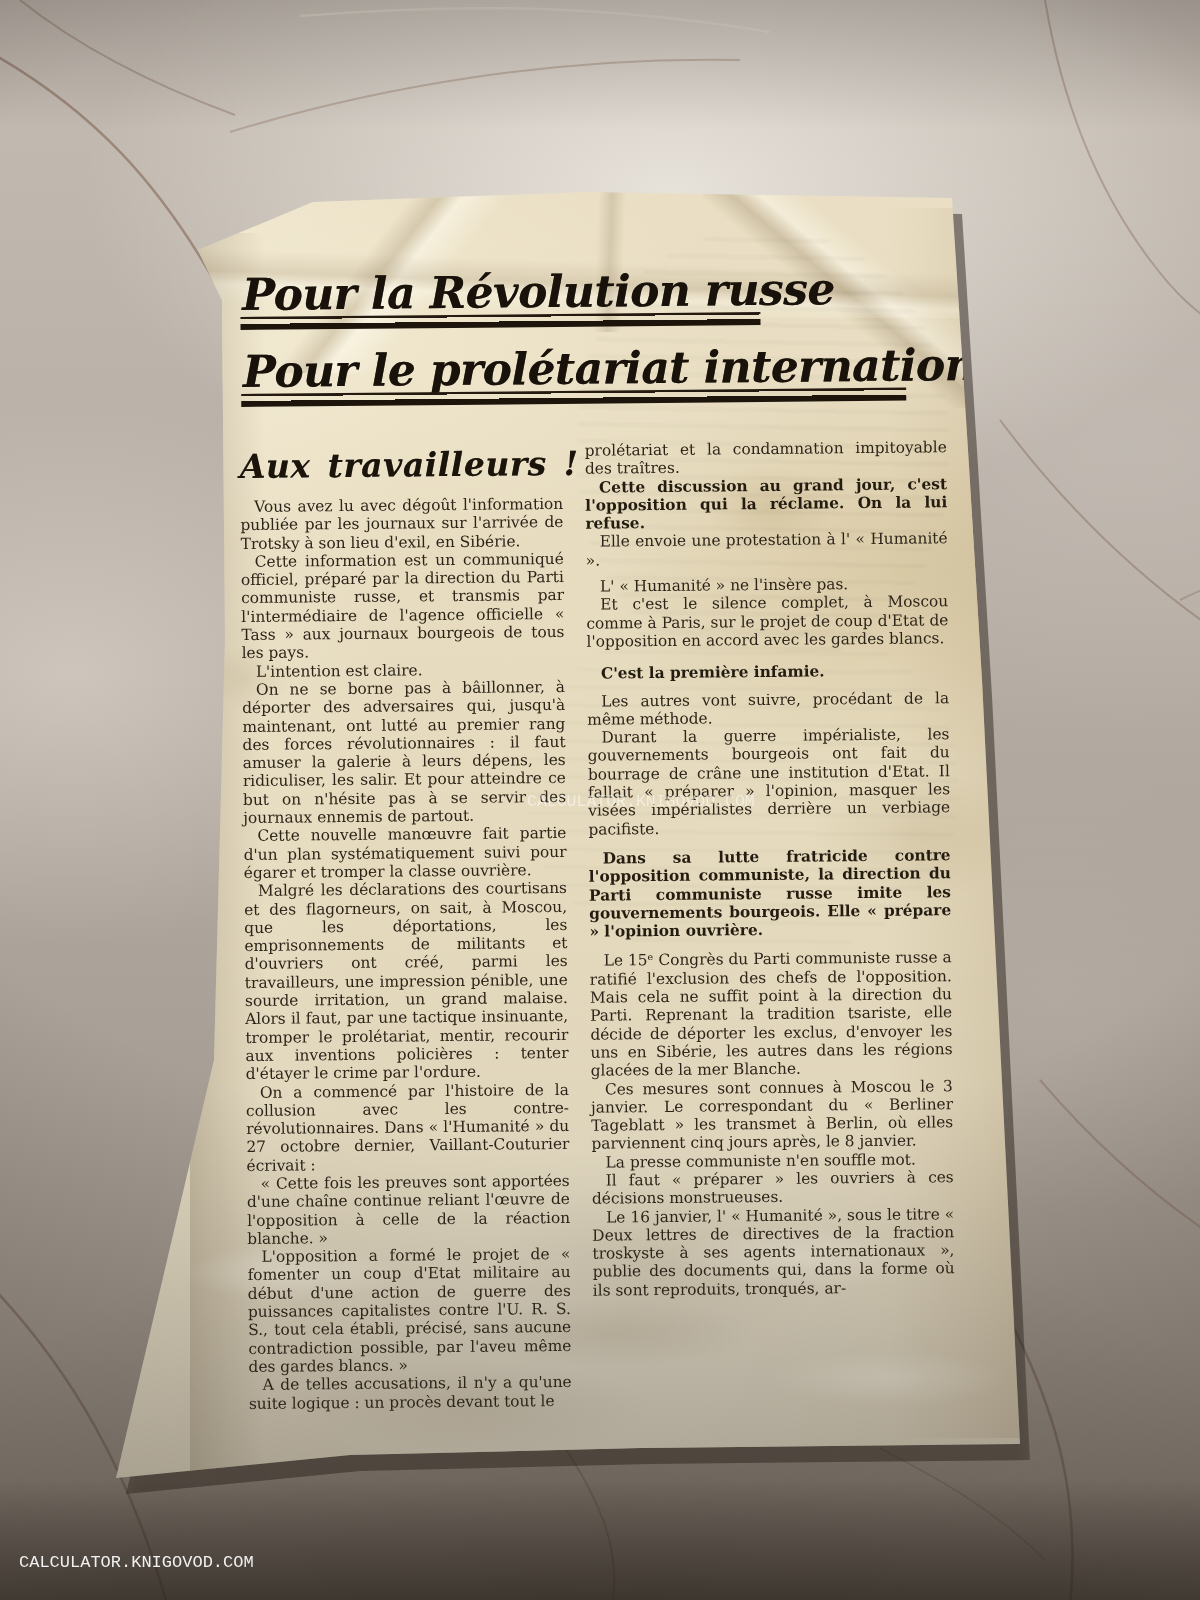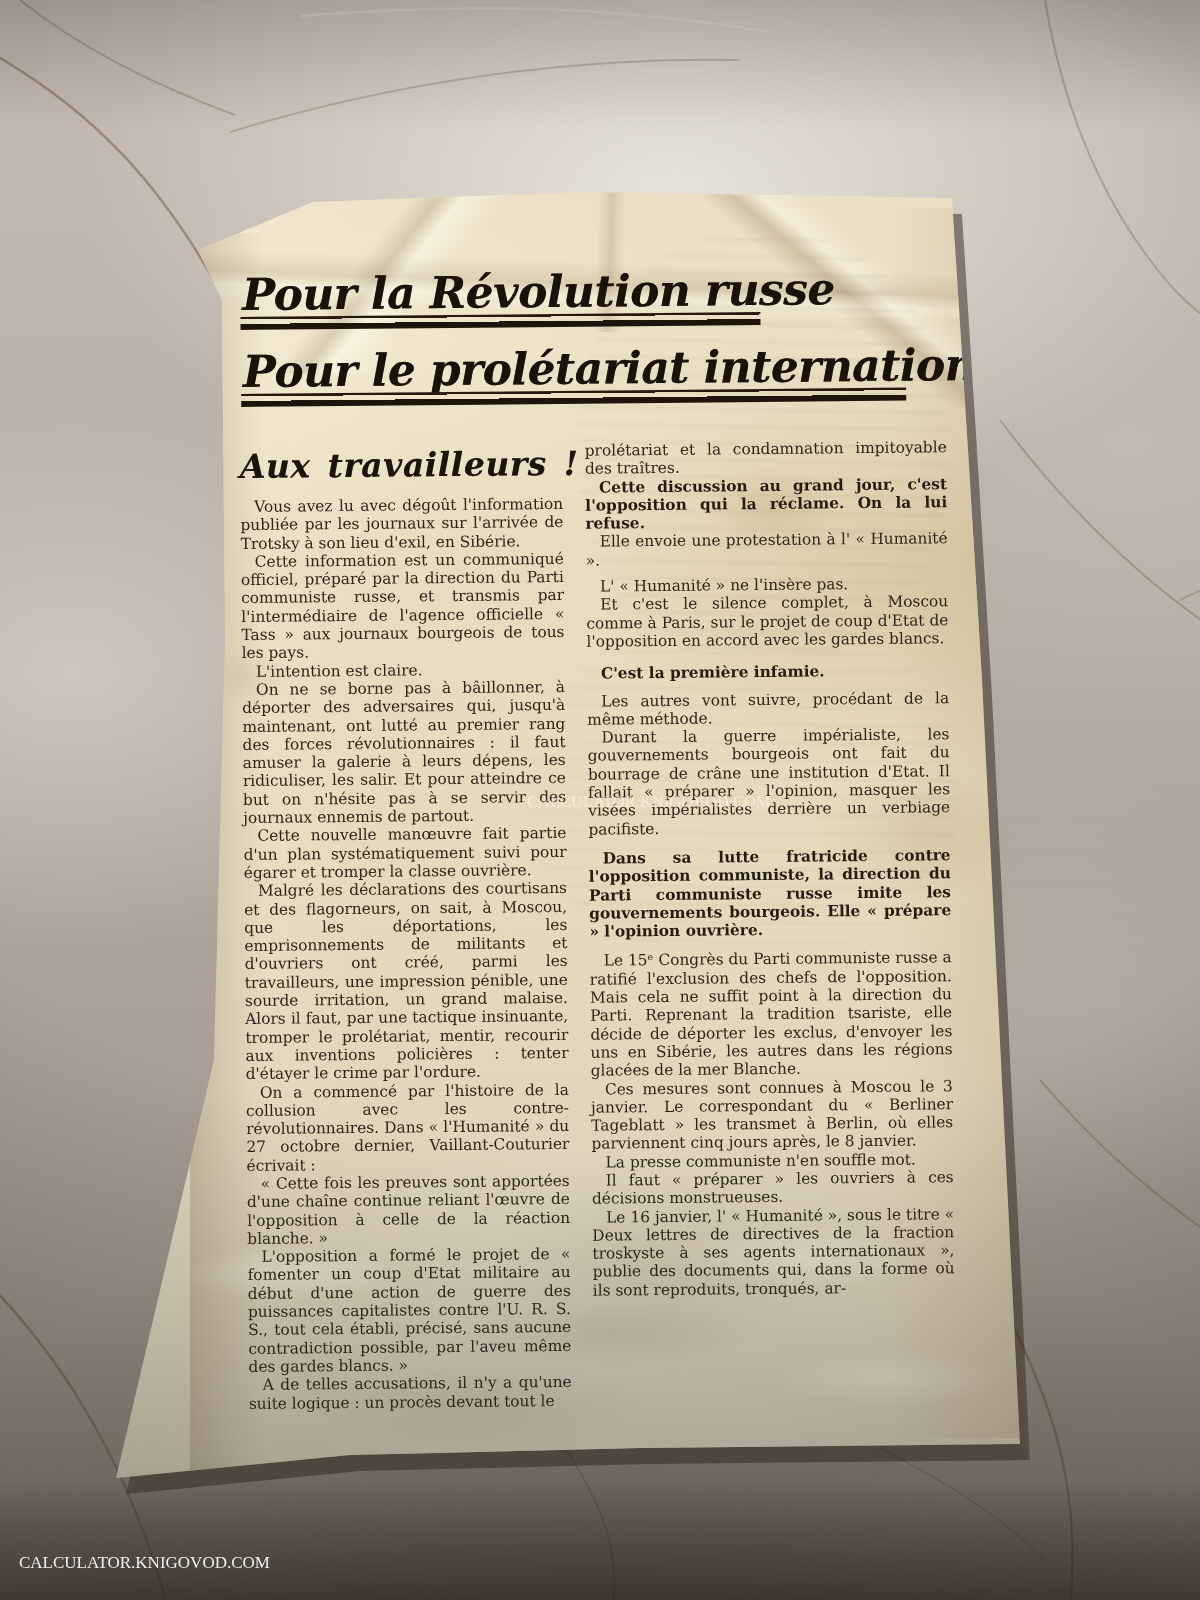--- a/index.html
+++ b/index.html
@@ -109,21 +109,21 @@
     text-shadow:0 0 .5px rgba(24,18,10,.5);
   }
   .col p{margin:0;text-indent:14px;}
   .col p.ni{text-indent:0;}
   .col p.b{font-weight:700;color:#241c10;}
   .mt8{margin-top:8px !important;}
   .mt9{margin-top:9px !important;}
   .mt11{margin-top:11px !important;}
   .mt14{margin-top:14px !important;}
   
-  .wm{position:absolute;font-family:Liberation Serif, serif;white-space:nowrap;text-align:right;}
+  .wm{position:absolute;font-family:Liberation Mono, monospace;white-space:nowrap;text-align:right;}
   .wm-center{left:527px;top:792px;font-size:16.5px;color:rgba(255,255,255,.52);}
   .wm-bottom{left:19px;top:1553px;font-size:17px;color:rgba(255,255,255,.92);}
 </style>
 </head>
 <body>
 
 <div class="scene">
   <div class="marble"></div>
 
   <svg class="crackssvg" width="1200" height="1600" viewBox="0 0 1200 1600" fill="none">

